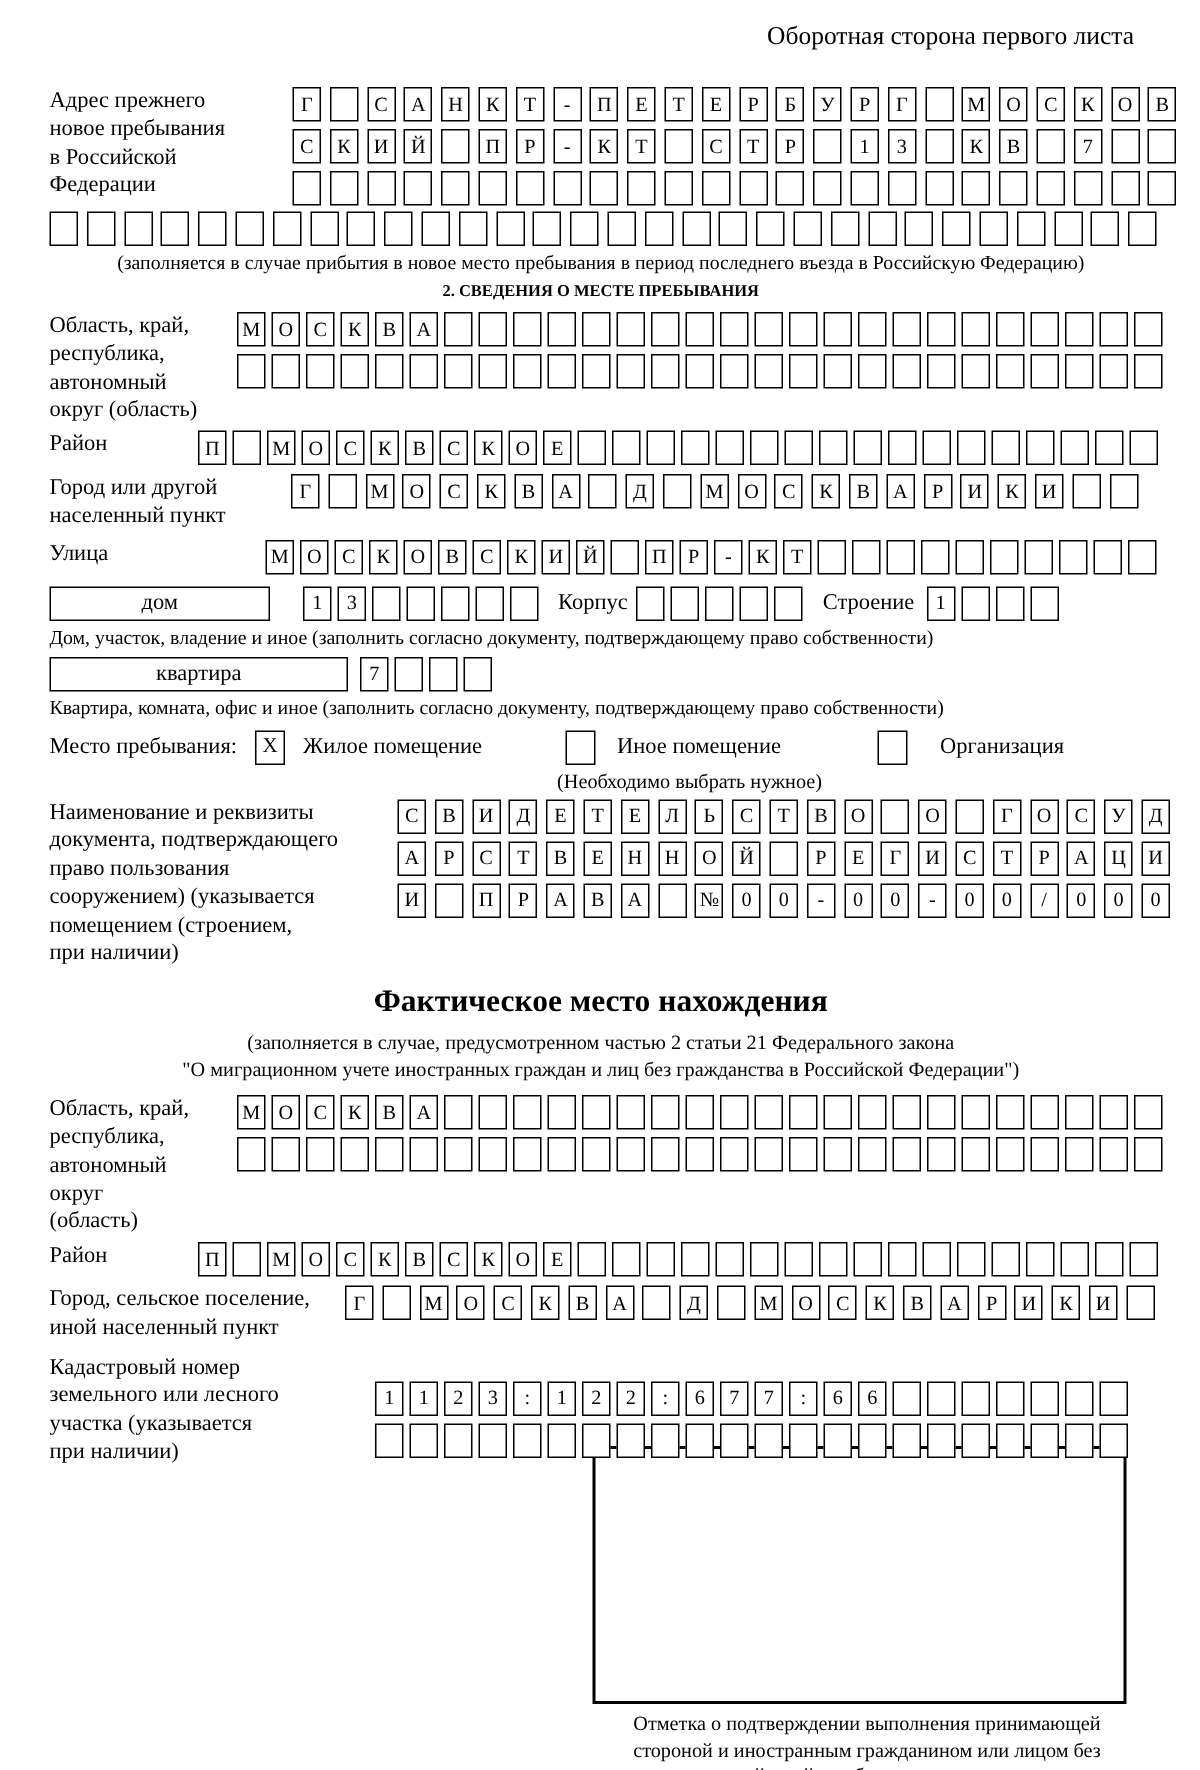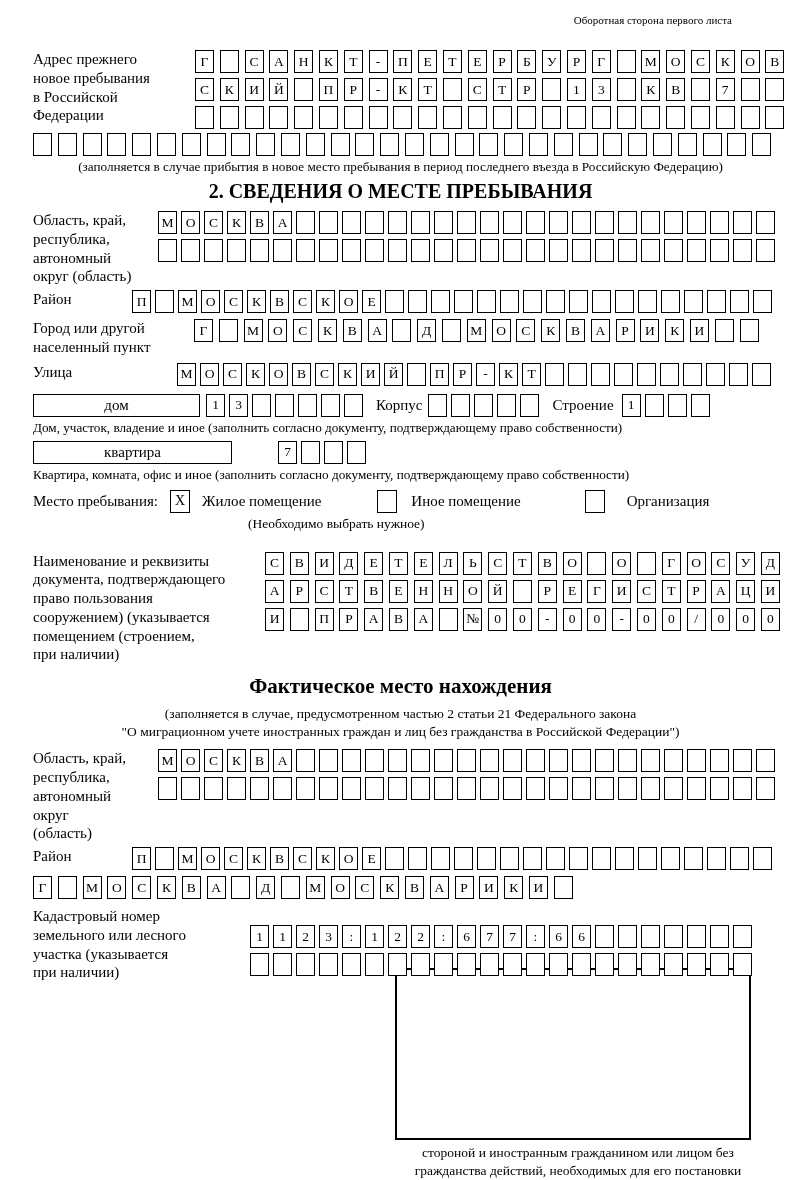--- a/index.html
+++ b/index.html
@@ -2,53 +2,53 @@
 <html><head>
 <meta charset="utf-8">
 <style>
   html,body{margin:0;padding:0;background:#ffffff;}
   .page{
     width:800px;height:1180px;box-sizing:border-box;
     padding:14px 32px 0 33px;background:#ffffff;color:#000;
     font-family:"Liberation Serif","DejaVu Serif",serif;
     overflow:hidden;position:relative;
   }
-  .page-header{text-align:right;font-size:11px;margin-right:36px;margin-bottom:24px;}
+  .page-header{text-align:right;font-size:17px;margin-right:12px;margin-bottom:24px;}
   .frow{display:flex;align-items:flex-start;gap:20px;}
   .flabel{font-size:15px;line-height:1.25;flex:none;}
   .stack{display:flex;flex-direction:column;gap:5px;}
   .lw142{width:142px}.lw105{width:105px}.lw79{width:79px}.lw141{width:141px}
   .lw124{width:124px}.lw212{width:212px}.lw177{width:177px}.lw197{width:197px}
   .cell-row{display:flex;flex:none;}
   .g4{gap:4px}.g6{gap:5.8px}
   .cell{
     width:19px;height:23px;box-sizing:border-box;border:1.5px solid #000;
     display:flex;align-items:center;justify-content:center;
     font-size:13.5px;line-height:1;flex:none;background:#fff;
   }
   .caption{font-size:13.2px;margin-top:3px;margin-bottom:5px;}
   .center{text-align:center;}
-  .sec-title{font-size:20px;font-weight:bold;text-align:center;margin:4px 0 8px 0;}
+  .sec-title{font-size:11px;font-weight:bold;text-align:center;margin:4px 0 8px 0;}
   .sub-title{font-size:21px;font-weight:bold;text-align:center;margin:10px 0 6px 0;}
   .note{font-size:13.5px;text-align:center;line-height:1.35;margin-bottom:8px;}
   .house-row{display:flex;align-items:center;margin-top:8px;}
   .wide-box{height:23px;box-sizing:border-box;border:1.5px solid #000;display:flex;
     align-items:center;justify-content:center;font-size:15px;flex:none;background:#fff;}
-  .wb167{width:167px;margin-right:6px;}
+  .wb167{width:147px;margin-right:22px;}
   .wb199{width:199px;margin-right:8px;}
   .inline-label{font-size:15px;flex:none;}
   .il-korpus{margin-left:13px;margin-right:6px;}
   .il-str{margin-left:13px;margin-right:8px;}
   .stay-row{display:flex;align-items:center;font-size:15px;margin-top:7px;}
   .checkbox{width:20px;height:23px;box-sizing:border-box;border:1.5px solid #000;
     display:flex;align-items:center;justify-content:center;font-size:14px;flex:none;background:#fff;}
   .cb1{margin-left:12px;margin-right:12px;}
   .cb2{margin-left:56px;margin-right:14px;}
   .cb3{margin-left:64px;margin-right:22px;}
-  .hint{font-size:13.5px;margin-left:215px;width:300px;text-align:left;margin-top:3px;margin-bottom:20px;}
+  .hint{font-size:13.5px;margin-left:215px;width:300px;text-align:right;margin-top:3px;margin-bottom:4px;}
   .doc-block{margin-top:4px;}
   .stamp-wrap{margin-left:330px;margin-top:-14px;width:430px;}
   .stamp-box{width:356px;height:172px;box-sizing:border-box;border:2px solid #000;margin-left:32px;background:#fff;}
   .stamp-caption{width:430px;text-align:center;font-size:13.5px;line-height:1.32;margin-top:4px;white-space:nowrap;}
   .mt4{margin-top:4px}.mt6{margin-top:6px}.mt8{margin-top:8px}
 </style>
 </head>
 <body>
 
 <div class="page">
@@ -368,21 +368,21 @@
     <div class="inline-label il-str">Строение</div>
     <div class="cell-row g4">
         <span class="cell">1</span>
         <span class="cell"></span>
         <span class="cell"></span>
         <span class="cell"></span>
       </div>
   </div>
   <div class="caption">Дом, участок, владение и иное (заполнить согласно документу, подтверждающему право собственности)</div>
 
-  <div class="house-row" style="margin-top:2px;gap:38px;">
+  <div class="house-row" style="margin-top:2px;">
     <div class="wide-box wb199">квартира</div>
     <div class="cell-row g4">
         <span class="cell">7</span>
         <span class="cell"></span>
         <span class="cell"></span>
         <span class="cell"></span>
       </div>
   </div>
   <div class="caption">Квартира, комната, офис и иное (заполнить согласно документу, подтверждающему право собственности)</div>
 
@@ -582,20 +582,24 @@
         <span class="cell"></span>
         <span class="cell"></span>
         <span class="cell"></span>
         <span class="cell"></span>
         <span class="cell"></span>
         <span class="cell"></span>
       </div>
   </div>
 
   <div class="frow mt6">
+    <div class="flabel lw177">
+        <div>Город, сельское поселение,</div>
+        <div>иной населенный пункт</div>
+      </div>
     <div class="cell-row g6">
         <span class="cell">Г</span>
         <span class="cell"></span>
         <span class="cell">М</span>
         <span class="cell">О</span>
         <span class="cell">С</span>
         <span class="cell">К</span>
         <span class="cell">В</span>
         <span class="cell">А</span>
         <span class="cell"></span>
@@ -670,18 +674,19 @@
           <span class="cell"></span>
           <span class="cell"></span>
           <span class="cell"></span>
         </div>
     </div>
   </div>
 
   <div class="stamp-wrap">
     <div class="stamp-box"></div>
     <div class="stamp-caption">
+        <div>Отметка о подтверждении выполнения принимающей</div>
         <div>стороной и иностранным гражданином или лицом без</div>
         <div>гражданства действий, необходимых для его постановки</div>
       </div>
   </div>
 
 </div>
 
 </body></html>

